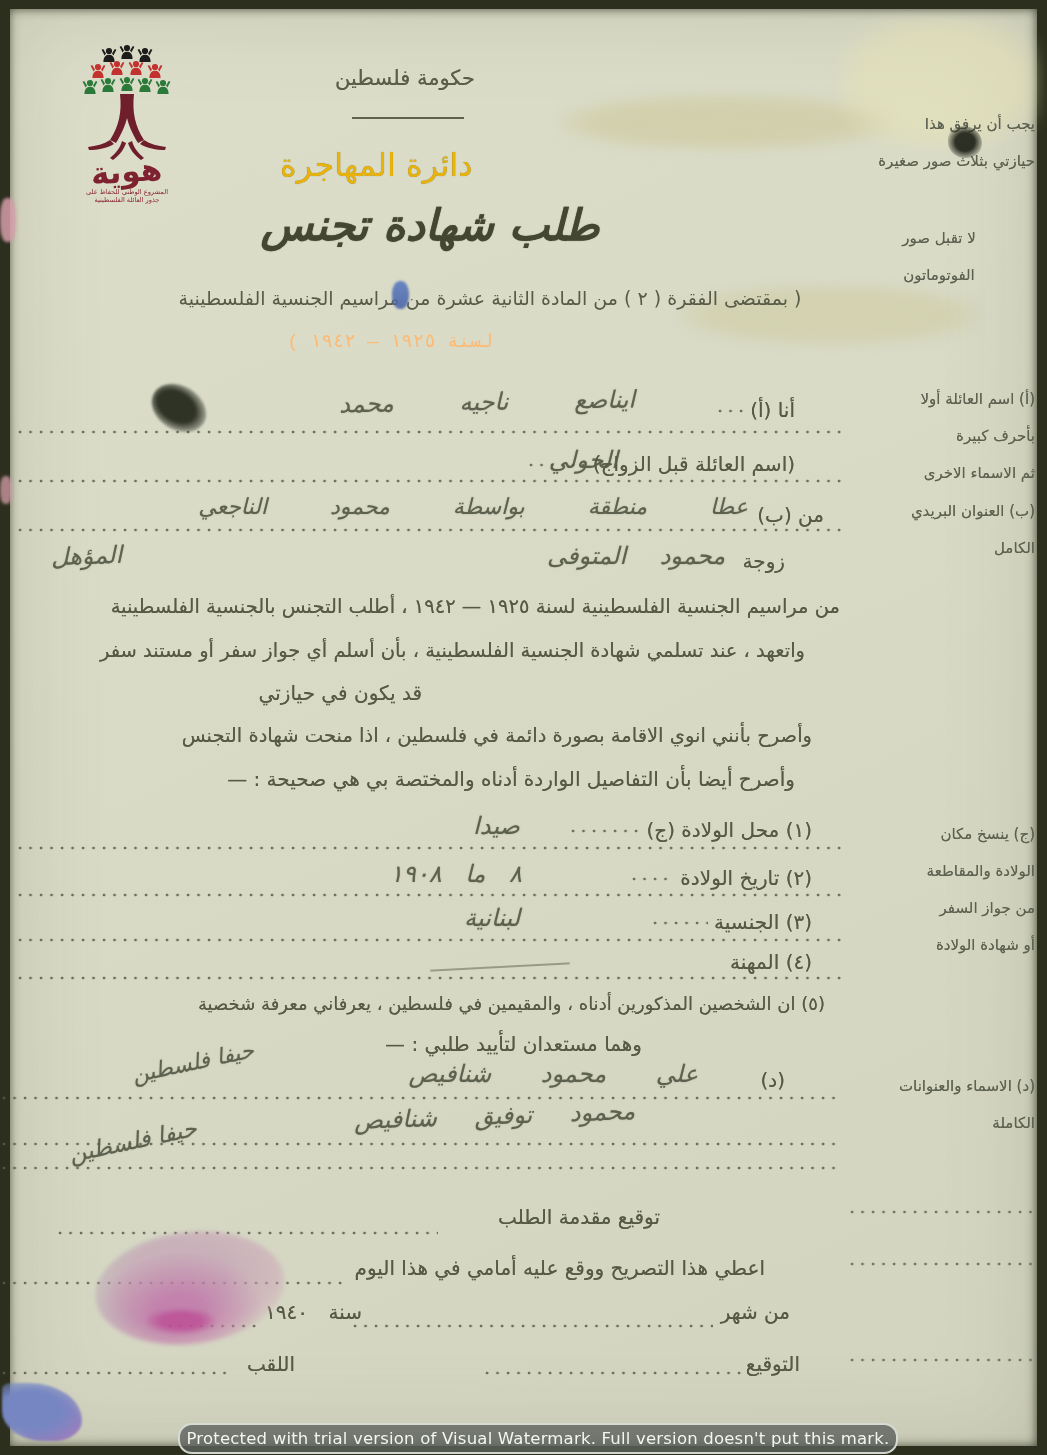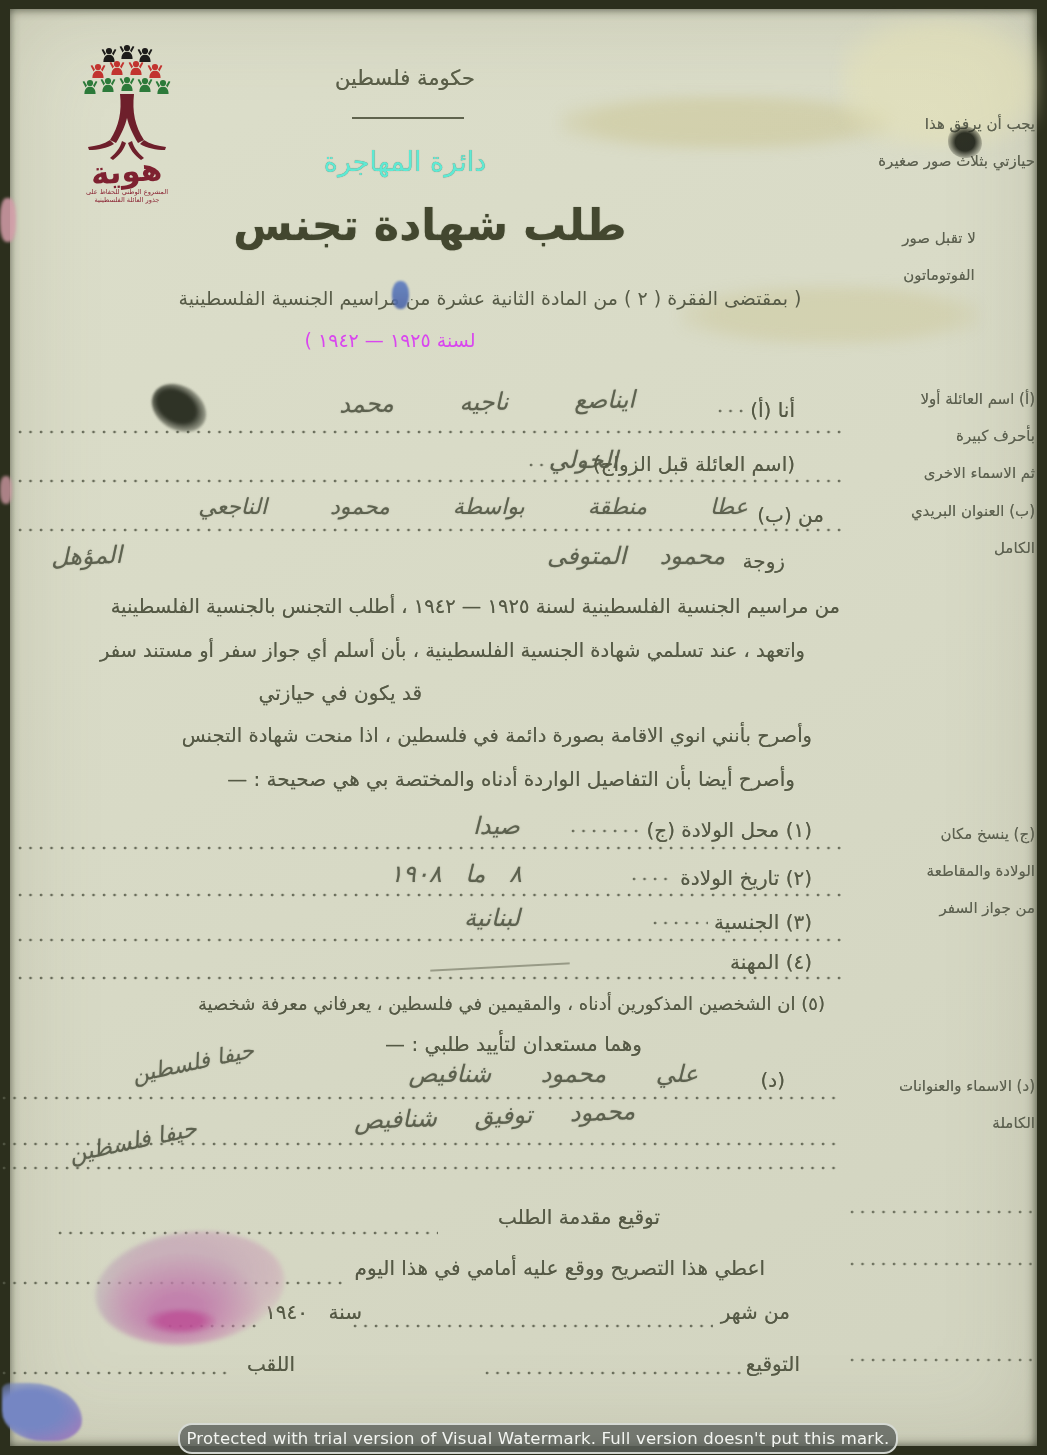--- a/index.html
+++ b/index.html
@@ -10,29 +10,29 @@
          box-shadow:inset -7px 0 10px -5px rgba(40,45,28,.55),
                     inset 7px 0 10px -6px rgba(40,45,28,.4),
                     inset 0 7px 10px -5px rgba(40,45,28,.45),
                     inset 0 -7px 10px -5px rgba(40,45,28,.45),
                     inset 0 0 90px rgba(120,116,86,.22);}
   .ghost{position:absolute;filter:blur(6px);pointer-events:none;}
   
   .gov{position:absolute;left:290px;top:66px;width:230px;text-align:center;
        font-size:21px;color:#5a5e48;text-shadow:0 0 .6px rgba(90,94,72,.8);}
   .divider{position:absolute;left:352px;top:117px;width:112px;height:2px;background:#5f634d;}
-  .dept{position:absolute;left:280px;top:146px;width:250px;text-align:center;
-        font-size:27px;color:#5eead4;text-shadow:0 0 .7px rgba(80,84,63,.8);}
+  .dept{position:absolute;left:280px;top:146px;width:250px;
+        font-size:32px;color:#eab308;text-shadow:0 0 .7px rgba(80,84,63,.8);}
   .ftitle{position:absolute;left:230px;top:200px;width:400px;text-align:center;
         font-size:43px;font-weight:bold;color:#43472f;letter-spacing:1px;
-        text-shadow:0 0 1px rgba(67,71,47,.7);}
+        text-shadow:0 0 1px rgba(67,71,47,.7);font-style:italic;}
   .sub1{position:absolute;left:105px;top:287px;width:770px;text-align:center;
         font-size:19px;color:#565a46;direction:rtl;}
   .sub2{position:absolute;left:255px;top:329px;width:270px;text-align:center;
-        font-size:19px;color:#d946ef;direction:rtl;}
+        font-size:19px;color:#fdba74;direction:rtl;font-family:Liberation Mono, monospace;}
   
   .note{position:absolute;left:843px;width:192px;direction:rtl;text-align:right;
         font-size:15px;line-height:37px;color:#5d6150;padding-right:2px;
         text-shadow:0 0 .5px rgba(93,97,80,.7);}
   .note span{display:block;}
   .n-center span{text-align:center;}
   
   .body{position:absolute;left:18px;top:0;width:822px;height:1437px;direction:rtl;}
   .pl{position:absolute;font-size:20px;color:#555945;white-space:nowrap;
       text-shadow:0 0 .6px rgba(85,89,69,.75);}
@@ -155,20 +155,21 @@
     <span>ثم الاسماء الاخرى</span>
   </div>
   <div class="note" style="top:493px;">
     <span>(ب) العنوان البريدي</span>
     <span>الكامل</span>
   </div>
   <div class="note" style="top:816px;">
     <span>(ج) ينسخ مكان</span>
     <span>الولادة والمقاطعة</span>
     <span>من جواز السفر</span>
+    <span>أو شهادة الولادة</span>
   </div>
   <div class="note" style="top:1068px;">
     <span>(د) الاسماء والعنوانات</span>
     <span>الكاملة</span>
   </div>
 
   <div class="body">
 
     <div class="pl" style="right:45px;top:398px;"><span>أنا (أ)</span><span class="din" style="width:26px;"></span></div>
     <div class="hw" style="right:205px;top:388px;word-spacing:58px;transform:rotate(-1deg);">ايناصع ناجيه محمد</div>

